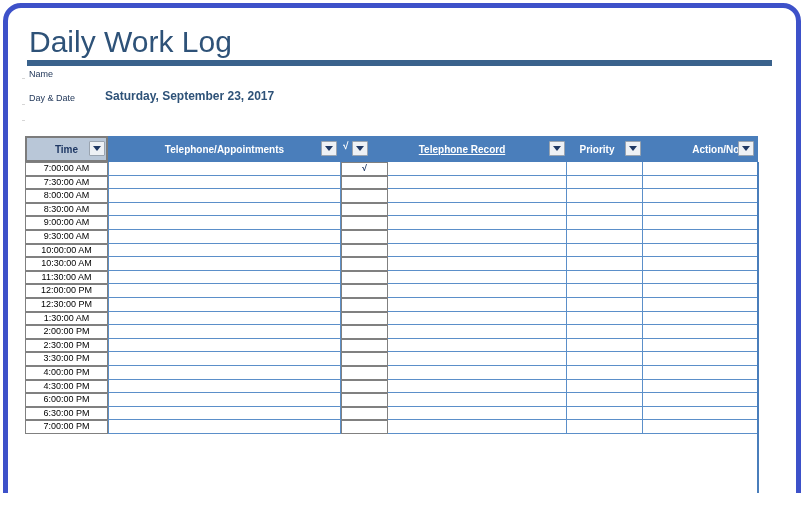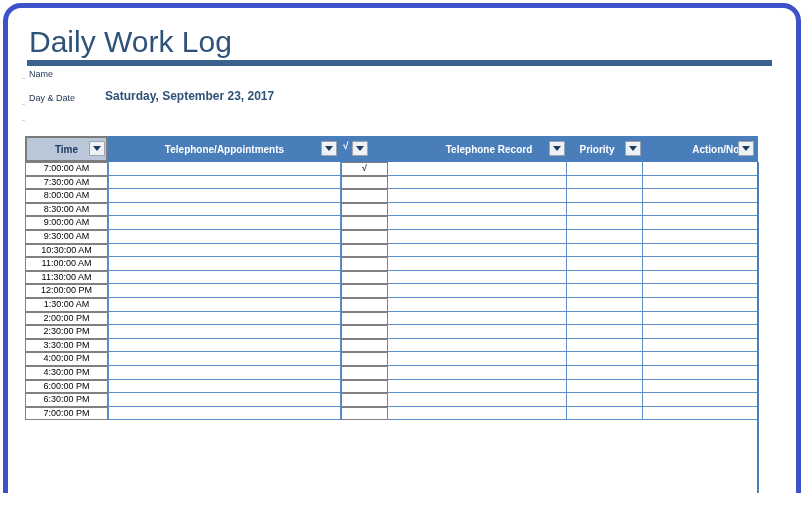--- a/index.html
+++ b/index.html
@@ -288,21 +288,21 @@
       </div>
       <div class="filter-btn" style="left:296px;">
         <span class="caret"></span>
       </div>
 
       <div class="th-check-glyph" style="left:318px; width:10px;">√</div>
       <div class="filter-btn" style="left:327px;">
         <span class="caret"></span>
       </div>
 
-      <div class="th" style="left:375px; width:178px;">
+      <div class="th" style="left:348px; width:178px;text-decoration:underline;">
         <span>Telephone Record</span>
       </div>
       <div class="filter-btn" style="left:524px;">
         <span class="caret"></span>
       </div>
 
       <div class="th" style="left:541px; width:62px;">
         <span>Priority</span>
       </div>
       <div class="filter-btn" style="left:600px;">
@@ -359,45 +359,53 @@
           </div>
           <div class="row">
             <div class="cell-time">9:30:00 AM</div>
             <div class="cell-blue lft rgt" style="left: 83px; width: 233px;"></div>
             <div class="cell-blue" style="left: 363px; width: 178px;"></div>
             <div class="cell-blue lft" style="left: 541px; width: 76px;"></div>
             <div class="cell-blue lft" style="left: 617px; width: 116px;"></div>
             <div class="cell-check"></div>
           </div>
           <div class="row">
+            <div class="cell-time">10:00:00 AM</div>
+            <div class="cell-blue lft rgt" style="left: 83px; width: 233px;"></div>
+            <div class="cell-blue" style="left: 363px; width: 178px;"></div>
+            <div class="cell-blue lft" style="left: 541px; width: 76px;"></div>
+            <div class="cell-blue lft" style="left: 617px; width: 116px;"></div>
+            <div class="cell-check"></div>
+          </div>
+          <div class="row">
             <div class="cell-time">10:30:00 AM</div>
             <div class="cell-blue lft rgt" style="left: 83px; width: 233px;"></div>
             <div class="cell-blue" style="left: 363px; width: 178px;"></div>
             <div class="cell-blue lft" style="left: 541px; width: 76px;"></div>
             <div class="cell-blue lft" style="left: 617px; width: 116px;"></div>
             <div class="cell-check"></div>
           </div>
           <div class="row">
-            <div class="cell-time">11:00:00 AM</div>
-            <div class="cell-blue lft rgt" style="left: 83px; width: 233px;"></div>
-            <div class="cell-blue" style="left: 363px; width: 178px;"></div>
-            <div class="cell-blue lft" style="left: 541px; width: 76px;"></div>
-            <div class="cell-blue lft" style="left: 617px; width: 116px;"></div>
-            <div class="cell-check"></div>
-          </div>
-          <div class="row">
             <div class="cell-time">11:30:00 AM</div>
             <div class="cell-blue lft rgt" style="left: 83px; width: 233px;"></div>
             <div class="cell-blue" style="left: 363px; width: 178px;"></div>
             <div class="cell-blue lft" style="left: 541px; width: 76px;"></div>
             <div class="cell-blue lft" style="left: 617px; width: 116px;"></div>
             <div class="cell-check"></div>
           </div>
           <div class="row">
             <div class="cell-time">12:00:00 PM</div>
+            <div class="cell-blue lft rgt" style="left: 83px; width: 233px;"></div>
+            <div class="cell-blue" style="left: 363px; width: 178px;"></div>
+            <div class="cell-blue lft" style="left: 541px; width: 76px;"></div>
+            <div class="cell-blue lft" style="left: 617px; width: 116px;"></div>
+            <div class="cell-check"></div>
+          </div>
+          <div class="row">
+            <div class="cell-time">12:30:00 PM</div>
             <div class="cell-blue lft rgt" style="left: 83px; width: 233px;"></div>
             <div class="cell-blue" style="left: 363px; width: 178px;"></div>
             <div class="cell-blue lft" style="left: 541px; width: 76px;"></div>
             <div class="cell-blue lft" style="left: 617px; width: 116px;"></div>
             <div class="cell-check"></div>
           </div>
           <div class="row">
             <div class="cell-time">1:30:00 AM</div>
             <div class="cell-blue lft rgt" style="left: 83px; width: 233px;"></div>
             <div class="cell-blue" style="left: 363px; width: 178px;"></div>

